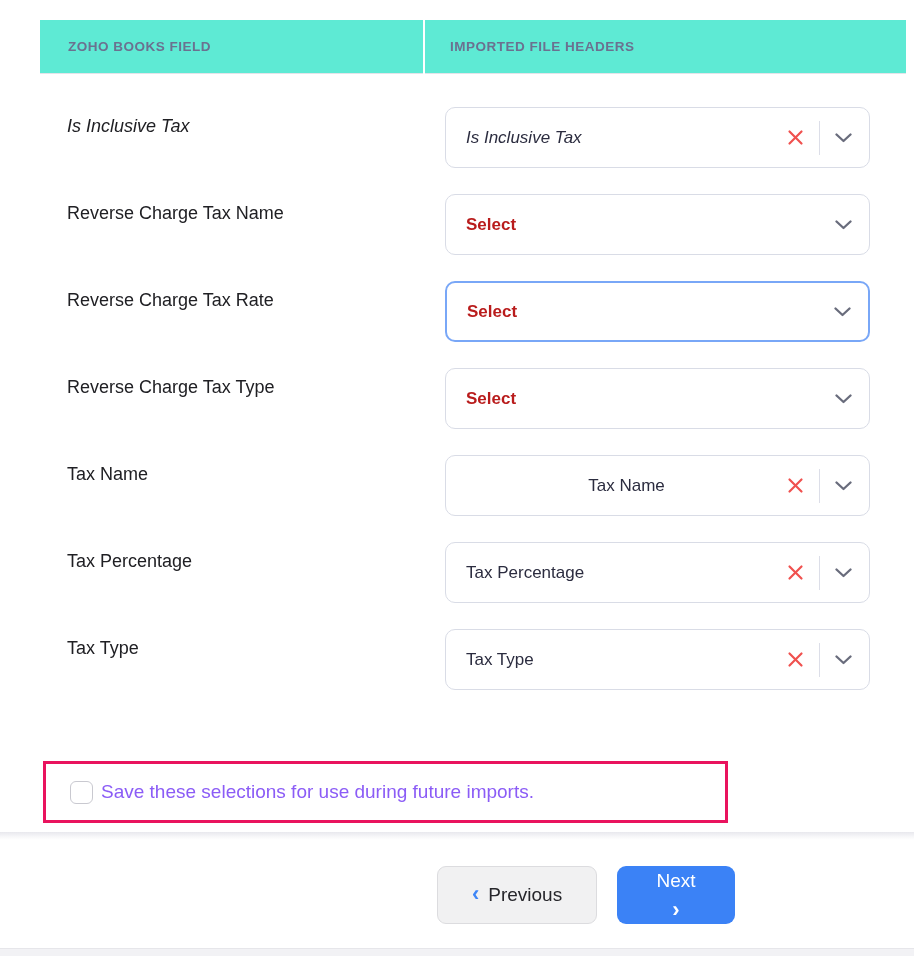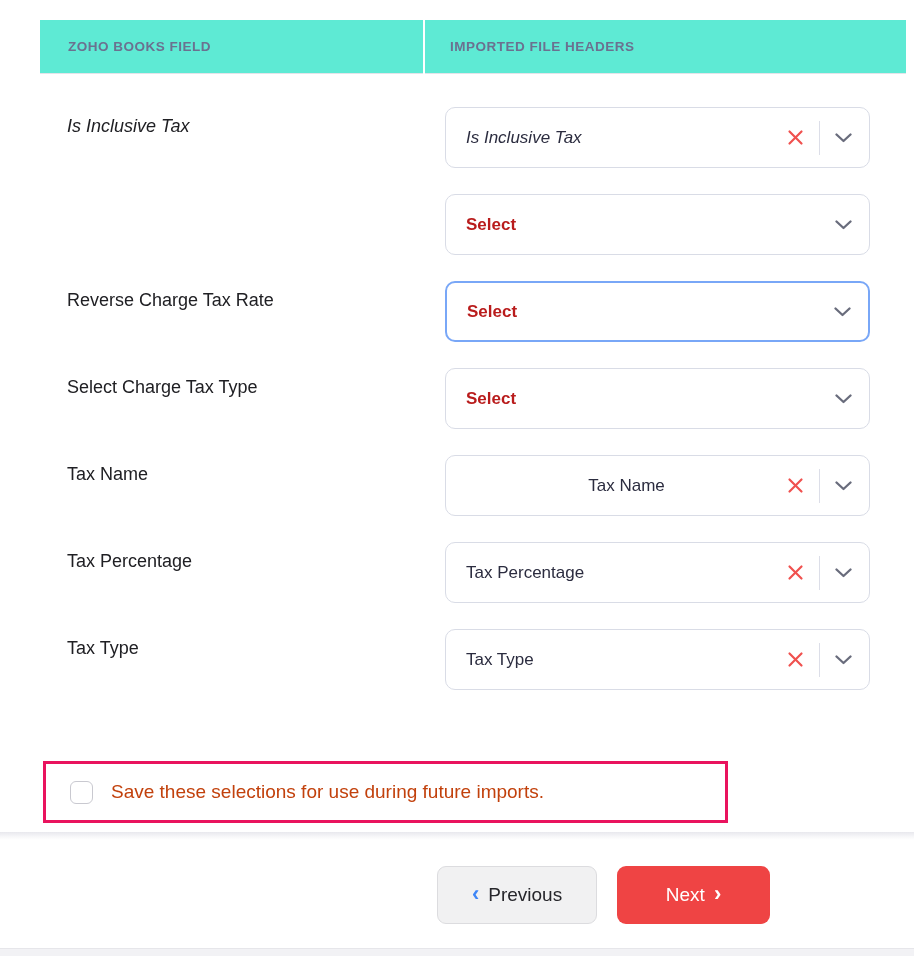--- a/index.html
+++ b/index.html
@@ -58,21 +58,21 @@
     background: #ffffff;
   }
   .checkbox {
     width: 23px; height: 23px;
     border: 1.5px solid #c9c9d0;
     border-radius: 6px;
     background: #ffffff;
     cursor: pointer;
     flex: 0 0 auto;
   }
-  .checkbox-label { margin-left: 18px; font-size: 19px; color: #c2410c; cursor: pointer; }
+  .checkbox-label { margin-left: 8px; font-size: 19px; color: #8b5cf6; cursor: pointer; }
 
   
   .footer-shadow {
     position: absolute; left: 0; top: 832px; width: 914px; height: 8px;
     background: linear-gradient(to bottom, #e8e8ed 0%, #f6f6f8 55%, #ffffff 100%);
   }
   .btn {
     position: absolute; top: 866px; height: 58px;
     border-radius: 9px;
     font-family: "Liberation Sans", sans-serif;
@@ -81,23 +81,24 @@
     gap: 9px; cursor: pointer; border: none;
   }
   .btn-previous {
     left: 437px; width: 160px;
     background: #f1f1f2;
     border: 1px solid #dcdcdf;
     color: #26262b;
   }
   .btn-previous .chev { color: #3e86f7; font-weight: bold; font-size: 22px; line-height: 1; margin-top: -2px; }
   .btn-next {
-    left: 617px; width: 153px;
-    background: #ef4444;
+    left: 617px; width: 118px;
+    background: #3b82f6;
     color: #ffffff;
+    flex-direction: column;
   }
   .btn-next .chev { color: #ffffff; font-weight: bold; font-size: 22px; line-height: 1; margin-top: -2px; }
 
   .bottom-strip {
     position: absolute; left: 0; top: 948px; width: 914px; height: 8px;
     background: #f2f2f5;
     border-top: 1px solid #e6e6ea;
   }
 </style>
 </head>
@@ -128,20 +129,21 @@
         <span class="dd-sep"></span>
         <span class="dd-caret">
           <svg width="17" height="10" viewBox="0 0 17 10">
             <polyline points="1.5,1.5 8.5,8 15.5,1.5" fill="none" stroke="#696c7c" stroke-width="2.3" stroke-linecap="round" stroke-linejoin="round"></polyline>
           </svg>
         </span>
       </div>
     </div>
 
     <div class="map-row" style="top: 194px;">
+      <div class="field-label">Reverse Charge Tax Name</div>
       <div class="dropdown empty">
         <span class="dd-value">Select</span>
 
         <span class="dd-caret">
           <svg width="17" height="10" viewBox="0 0 17 10">
             <polyline points="1.5,1.5 8.5,8 15.5,1.5" fill="none" stroke="#696c7c" stroke-width="2.3" stroke-linecap="round" stroke-linejoin="round"></polyline>
           </svg>
         </span>
       </div>
     </div>
@@ -153,21 +155,21 @@
 
         <span class="dd-caret">
           <svg width="17" height="10" viewBox="0 0 17 10">
             <polyline points="1.5,1.5 8.5,8 15.5,1.5" fill="none" stroke="#696c7c" stroke-width="2.3" stroke-linecap="round" stroke-linejoin="round"></polyline>
           </svg>
         </span>
       </div>
     </div>
 
     <div class="map-row" style="top: 368px;">
-      <div class="field-label">Select Charge Tax Type</div>
+      <div class="field-label">Reverse Charge Tax Type</div>
       <div class="dropdown empty">
         <span class="dd-value">Select</span>
 
         <span class="dd-caret">
           <svg width="17" height="10" viewBox="0 0 17 10">
             <polyline points="1.5,1.5 8.5,8 15.5,1.5" fill="none" stroke="#696c7c" stroke-width="2.3" stroke-linecap="round" stroke-linejoin="round"></polyline>
           </svg>
         </span>
       </div>
     </div>

